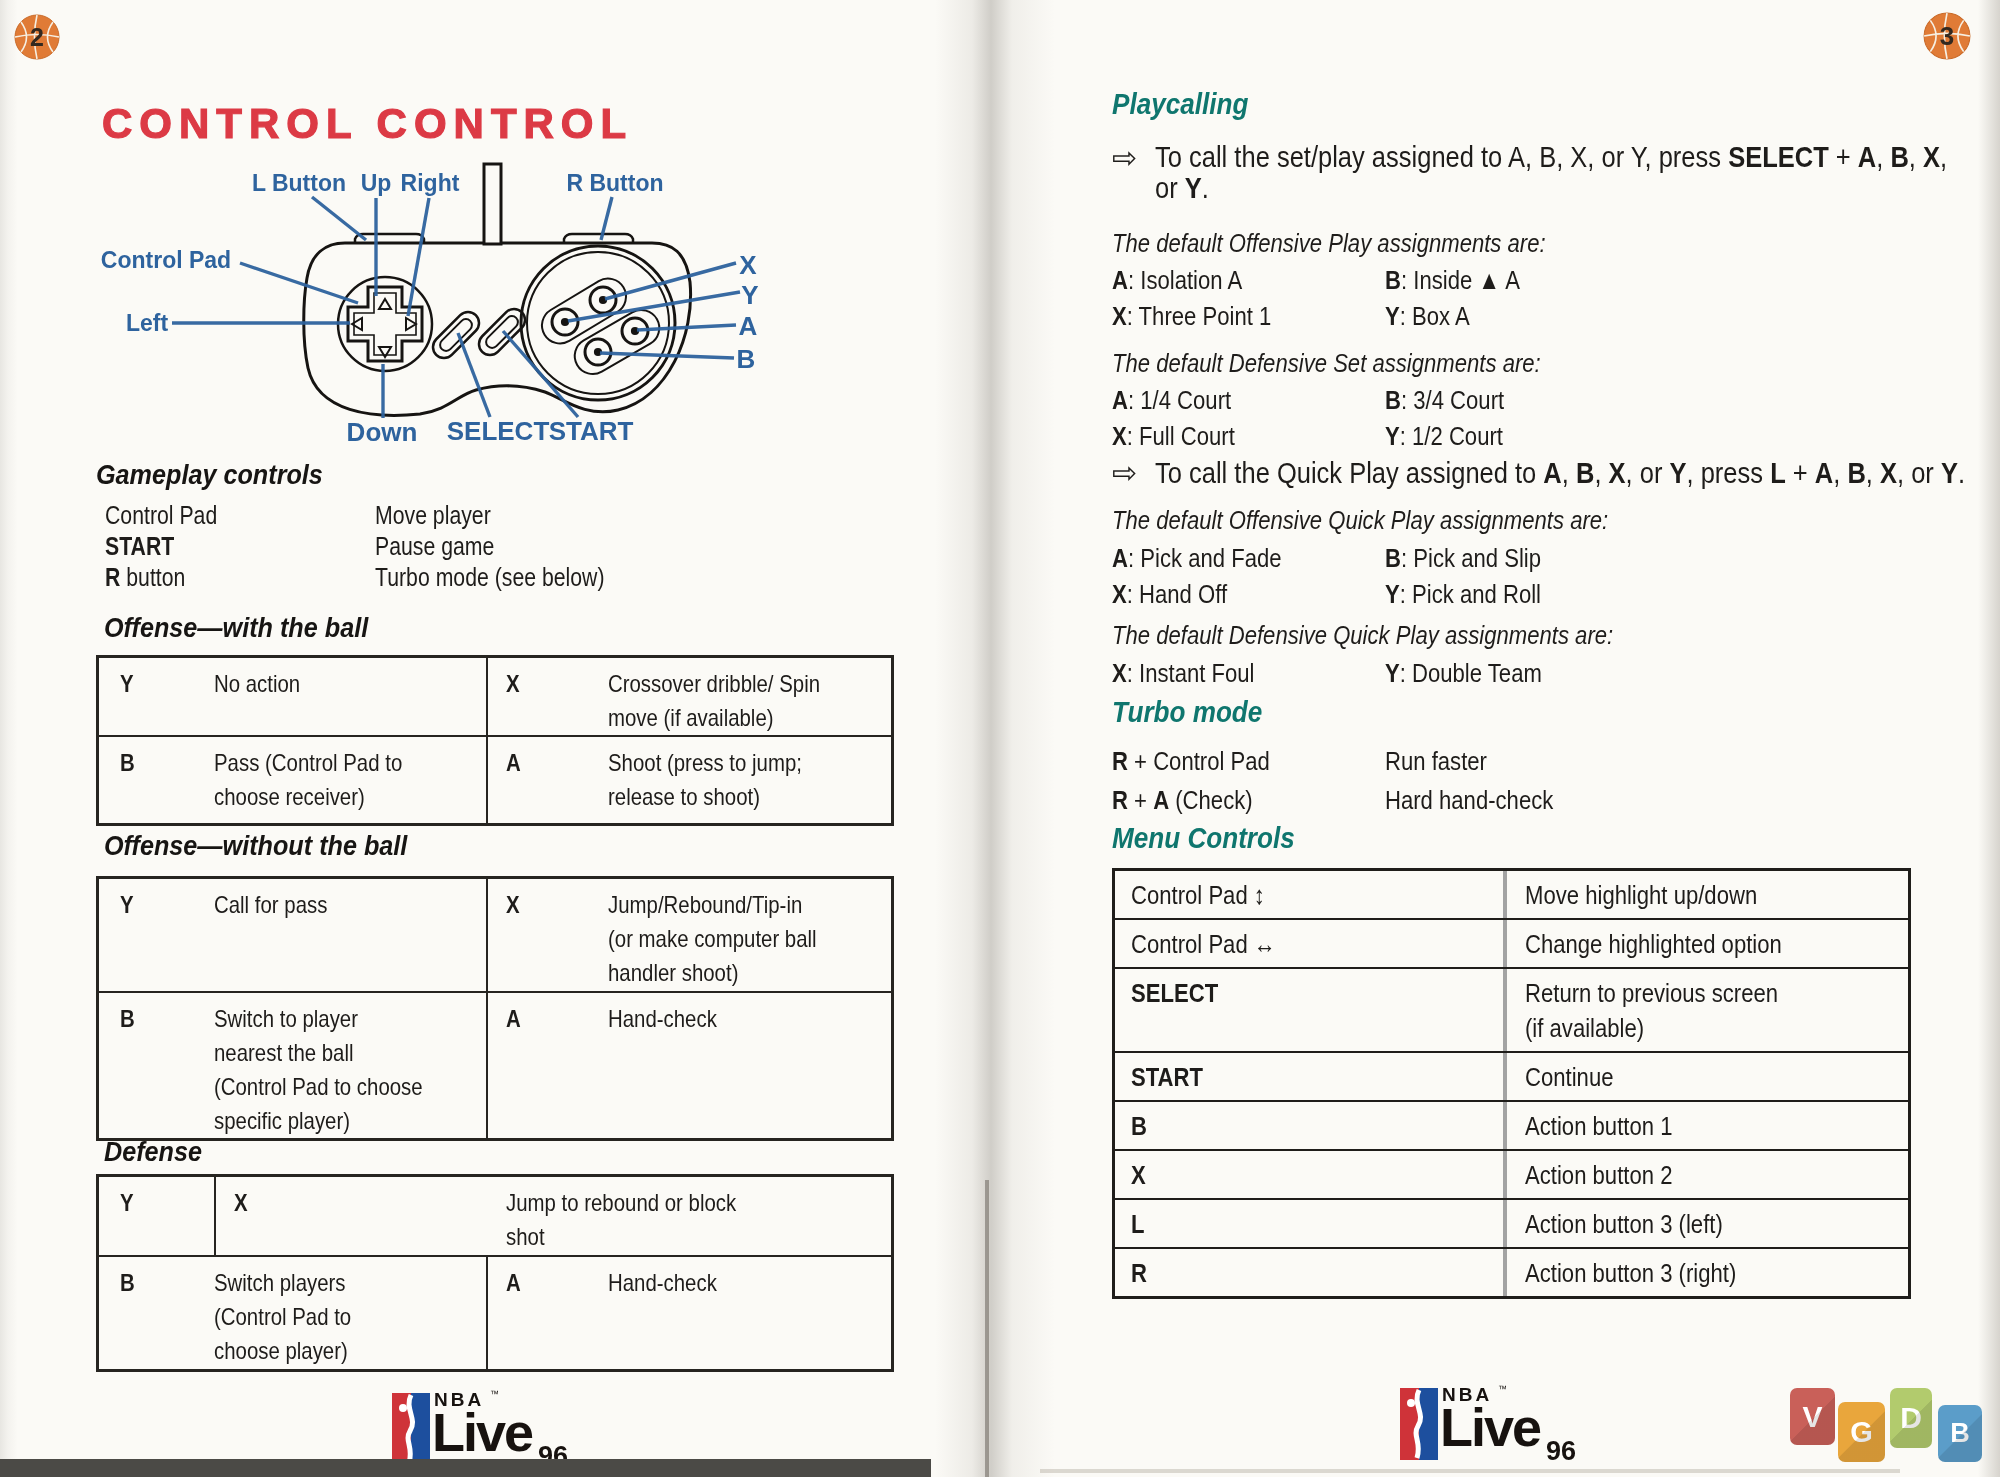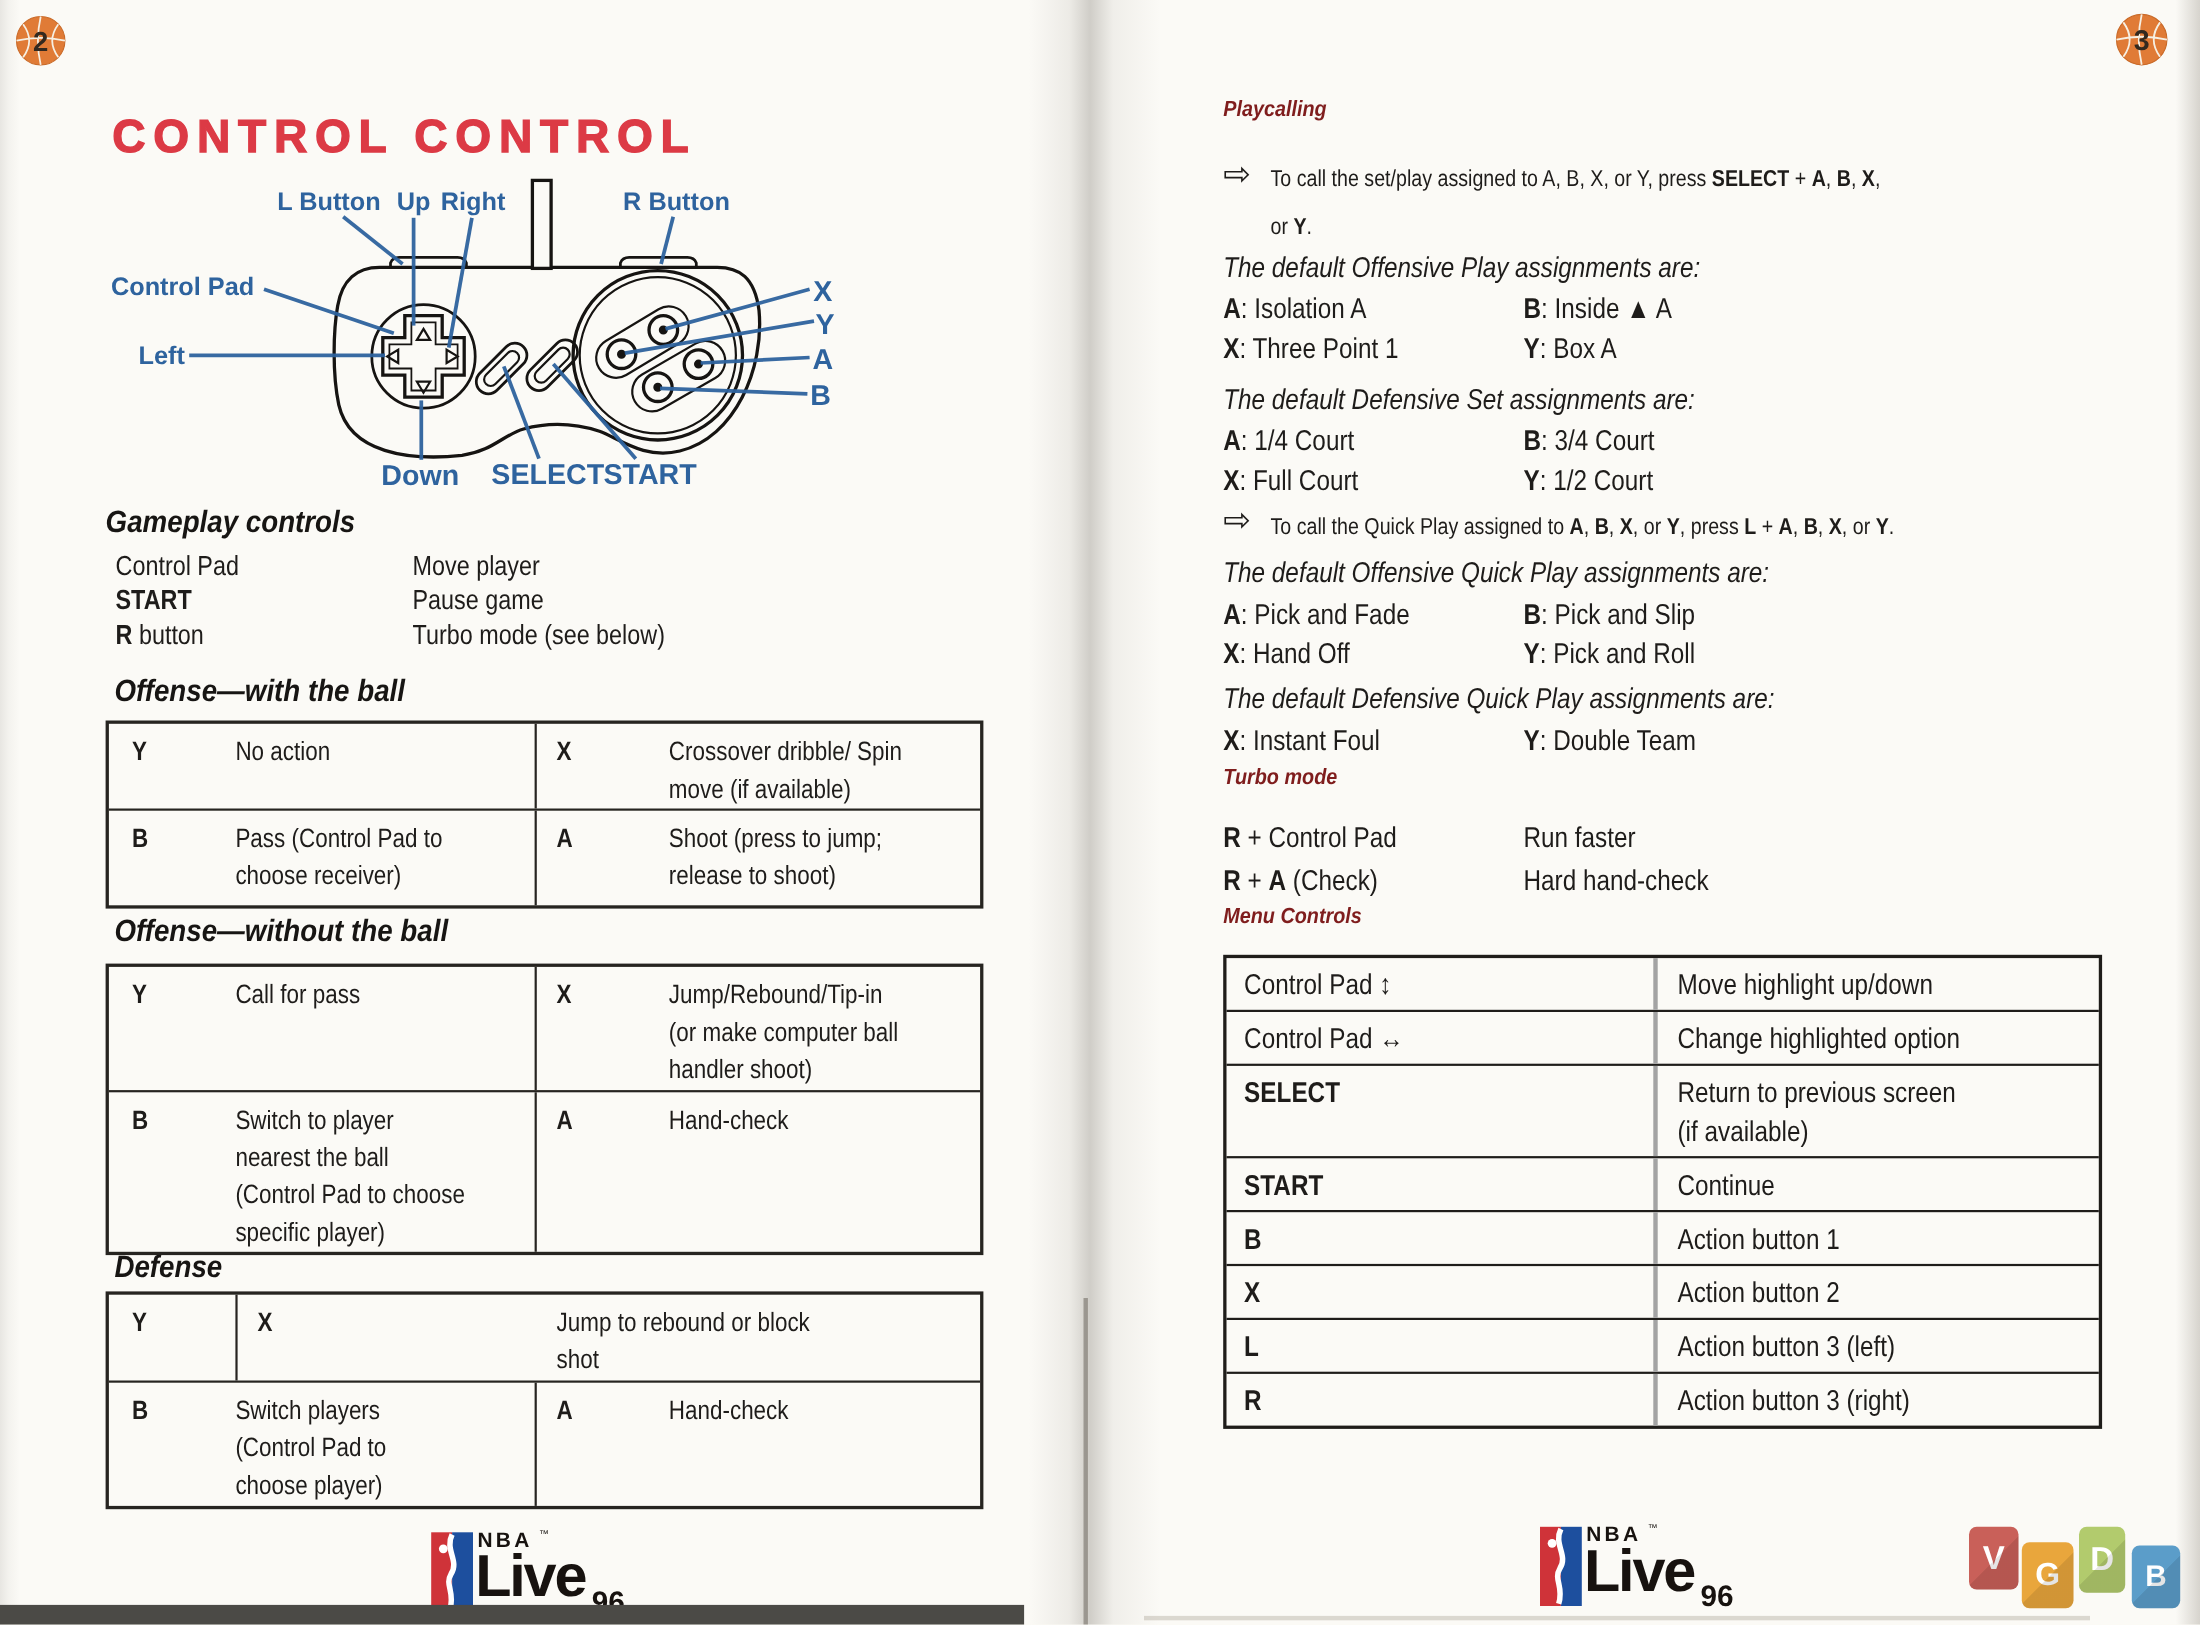--- a/index.html
+++ b/index.html
@@ -3,22 +3,22 @@
 <meta charset="utf-8">
 <style>
   html,body{margin:0;padding:0;}
   body{width:2000px;height:1477px;position:relative;overflow:hidden;
        background:#fbfaf6;font-family:"Liberation Sans",sans-serif;color:#1e1c1a;}
   .abs{position:absolute;}
   
   .cx{display:inline-block;transform:scaleX(.85);transform-origin:0 0;white-space:pre;}
   .cx9{display:inline-block;transform:scaleX(.9);transform-origin:0 0;white-space:pre;}
   .h2{font-style:italic;font-weight:900;font-size:28px;color:#171513;}
-  .h2r{font-style:italic;font-weight:900;font-size:20px;color:#7f1d1d;}
-  .b26{font-size:21px;line-height:44px;}
+  .h2r{font-style:italic;font-weight:900;font-size:29px;color:#0f766e;}
+  .b26{font-size:30px;line-height:31px;}
   .title{font-weight:900;font-size:42px;letter-spacing:7px;color:#dc3a45;
          -webkit-text-stroke:1.2px #dc3a45;}
   
   .ctable{border:3px solid #262420;background:transparent;}
   .trow{display:grid;grid-template-columns:115px 272px 102px 303px;}
   .trow + .trow{border-top:2px solid #262420;}
   .tc{padding-top:9px;font-size:24px;line-height:34px;}
   .tk{font-weight:800;padding-left:21px;}
   .tk2{font-weight:800;padding-left:18px;border-left:2px solid #262420;}
   .td2{padding-left:20px;}

